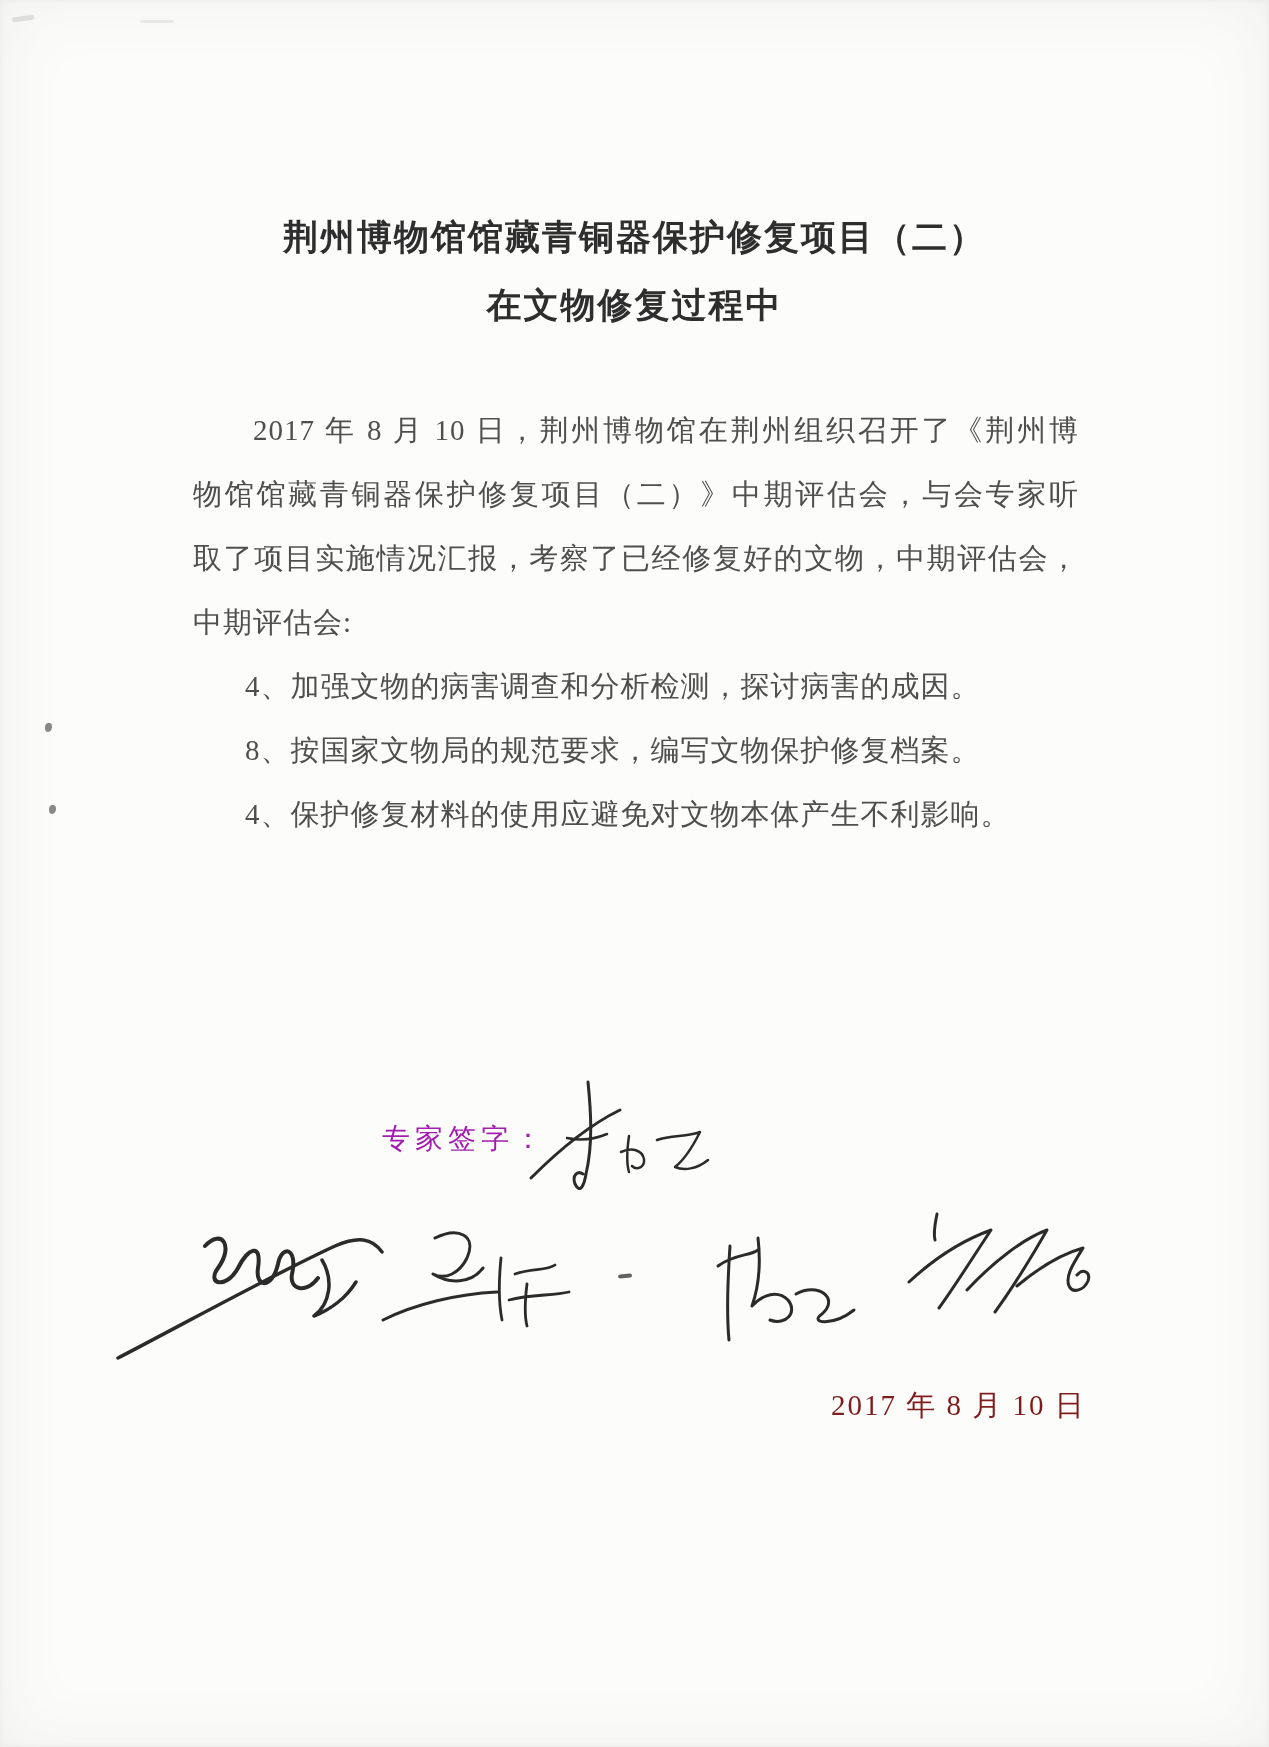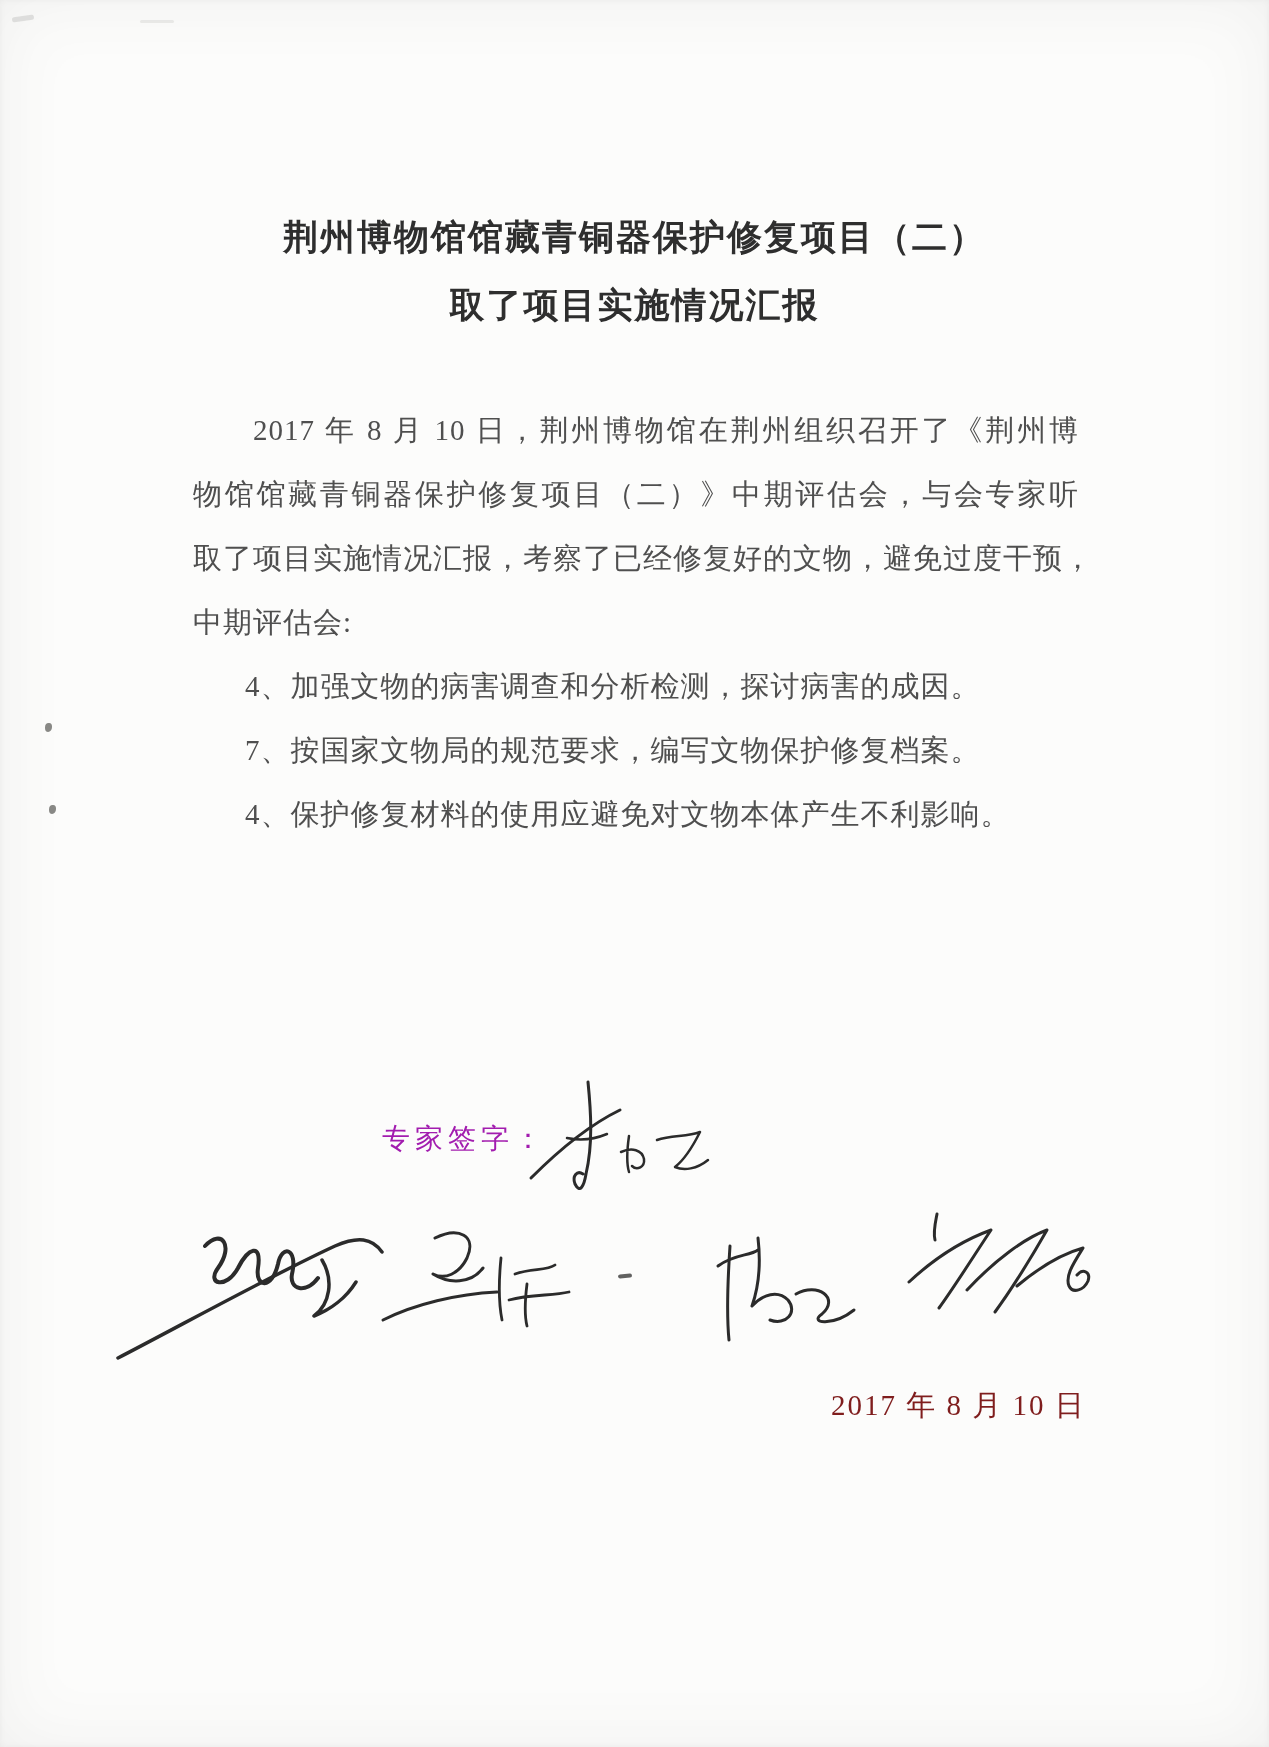--- a/index.html
+++ b/index.html
@@ -59,30 +59,30 @@
 <div class="page">
 
   <div class="smudge" style="left:12px;top:16px;width:22px;height:5px;transform:rotate(-8deg);"></div>
   <div class="smudge" style="left:140px;top:20px;width:34px;height:3px;opacity:.35;"></div>
   <div class="speck" style="left:45px;top:723px;"></div>
   <div class="speck" style="left:49px;top:805px;"></div>
   <div class="smudge" style="left:618px;top:1274px;width:14px;height:4px;background:#3a3a3a;opacity:.8;transform:rotate(-5deg);"></div>
 
   <div class="title-block">
     <div>荆州博物馆馆藏青铜器保护修复项目（二）</div>
-    <div>取了项目实施情况汇报</div>
+    <div>在文物修复过程中</div>
   </div>
 
   <div class="main-text">
     <div class="jline first">2017 年 8 月 10 日，荆州博物馆在荆州组织召开了《荆州博</div>
     <div class="jline">物馆馆藏青铜器保护修复项目（二）》中期评估会，与会专家听</div>
-    <div class="jline">取了项目实施情况汇报，考察了已经修复好的文物，避免过度干预，</div>
+    <div class="jline">取了项目实施情况汇报，考察了已经修复好的文物，中期评估会，</div>
     <div class="plainline">中期评估会:</div>
     <div class="item">4、加强文物的病害调查和分析检测，探讨病害的成因。</div>
-    <div class="item">7、按国家文物局的规范要求，编写文物保护修复档案。</div>
+    <div class="item">8、按国家文物局的规范要求，编写文物保护修复档案。</div>
     <div class="item">4、保护修复材料的使用应避免对文物本体产生不利影响。</div>
   </div>
 
   <div class="sig-label">专家签字：</div>
 
   <div class="signature" style="left:525px;top:1078px;">
     <svg width="200" height="138" viewBox="0 0 200 138">
       <path class="sig-stroke" stroke-width="3" d="M63,4 C66,34 68,66 61,96 C59,108 55,116 50,106 C47,98 52,92 58,96"></path>
       <path class="sig-stroke" stroke-width="3" d="M6,100 C34,72 62,48 95,32"></path>
       <path class="sig-stroke" stroke-width="2.5" d="M42,60 C56,63 70,61 82,56"></path>

